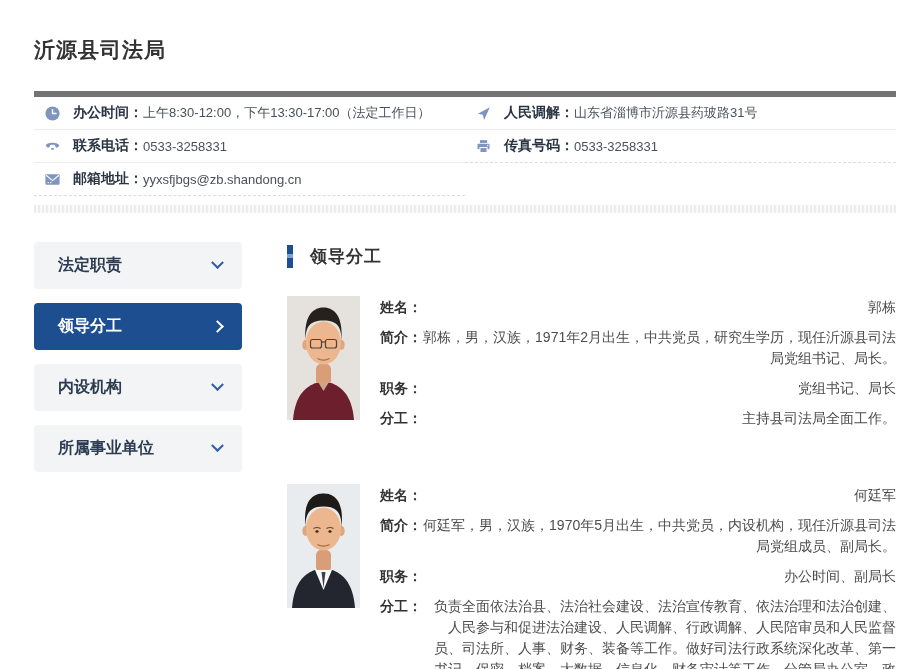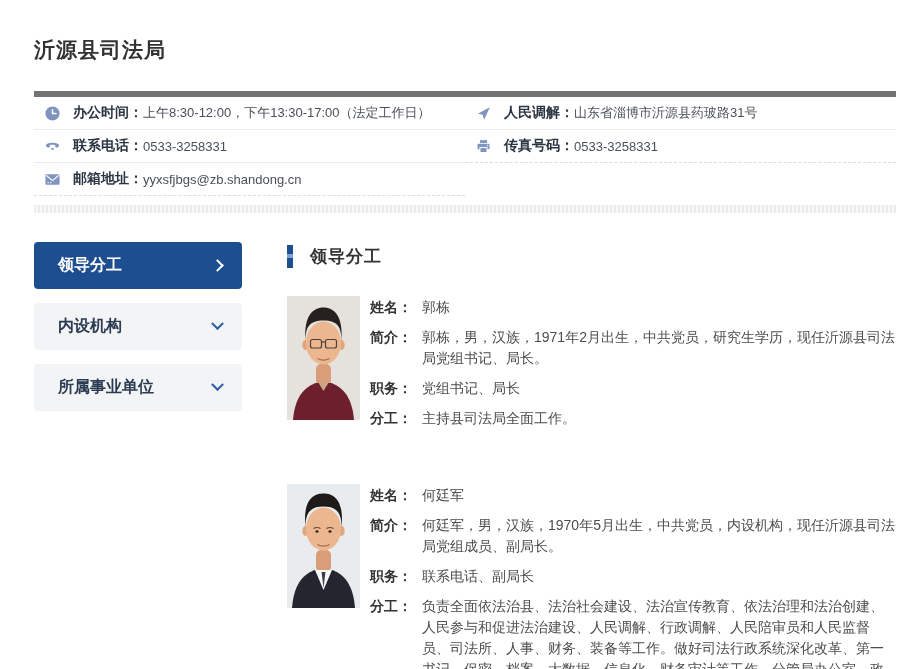--- a/index.html
+++ b/index.html
@@ -38,21 +38,21 @@
   .side-item.active { background:#1d4e8f; color:#fff; }
   .side-item.active .chev { border-color:#fff; transform:rotate(-45deg); }
 
   
   .main { flex:1; margin-left:45px; min-width:0; }
   .section-header { display:flex; align-items:center; margin-top:3px; }
   .marker { width:6px; height:23px; margin-right:17px;
     background:linear-gradient(to bottom,#1d4e8f 0 38%,#7ea2d6 38% 58%,#1d4e8f 58% 100%); }
   .section-title { font-size:17px; font-weight:bold; color:#333; letter-spacing:1px; }
 
-  .leader { display:flex; margin-top:28px; }
+  .leader { display:flex; margin-top:28px;text-align:right; }
   .leader + .leader { margin-top:46px; }
   .photo { width:73px; height:124px; flex-shrink:0; overflow:hidden; }
   .fields { margin-left:10px; flex:1; min-width:0; padding-top:1px; }
   .field { display:flex; margin-bottom:9px; }
   .field .flabel { width:52px; flex-shrink:0; font-size:14px; font-weight:bold;
     color:#333; line-height:21px; }
   .field .fvalue { flex:1; font-size:14px; color:#4d4d4d; line-height:21px; }
 </style>
 </head>
 <body>
@@ -121,20 +121,24 @@
       <span class="ivalue">yyxsfjbgs@zb.shandong.cn</span>
     </div>
 
   </div>
 
   <div class="stripe"></div>
 
   <div class="content">
 
     <nav class="sidebar">
+      <div class="side-item">
+        <span>法定职责</span>
+        <span class="chev down"></span>
+      </div>
       <div class="side-item active">
         <span>领导分工</span>
         <span class="chev right"></span>
       </div>
       <div class="side-item">
         <span>内设机构</span>
         <span class="chev down"></span>
       </div>
       <div class="side-item">
         <span>所属事业单位</span>
@@ -211,21 +215,21 @@
           <div class="field">
             <span class="flabel">姓名：</span>
             <span class="fvalue">何廷军</span>
           </div>
           <div class="field">
             <span class="flabel">简介：</span>
             <span class="fvalue">何廷军，男，汉族，1970年5月出生，中共党员，内设机构，现任沂源县司法局党组成员、副局长。</span>
           </div>
           <div class="field">
             <span class="flabel">职务：</span>
-            <span class="fvalue">联系电话、副局长</span>
+            <span class="fvalue">办公时间、副局长</span>
           </div>
           <div class="field">
             <span class="flabel">分工：</span>
             <span class="fvalue">负责全面依法治县、法治社会建设、法治宣传教育、依法治理和法治创建、人民参与和促进法治建设、人民调解、行政调解、人民陪审员和人民监督员、司法所、人事、财务、装备等工作。做好司法行政系统深化改革、第一书记、保密、档案、大数据、信息化、财务审计等工作。分管局办公室、政工科、全面依法治县委员会办公室秘书科、普法与依法治理科、人民参与和促进法治科。</span>
           </div>
         </div>
       </div>
 
     </main>
   </div>

